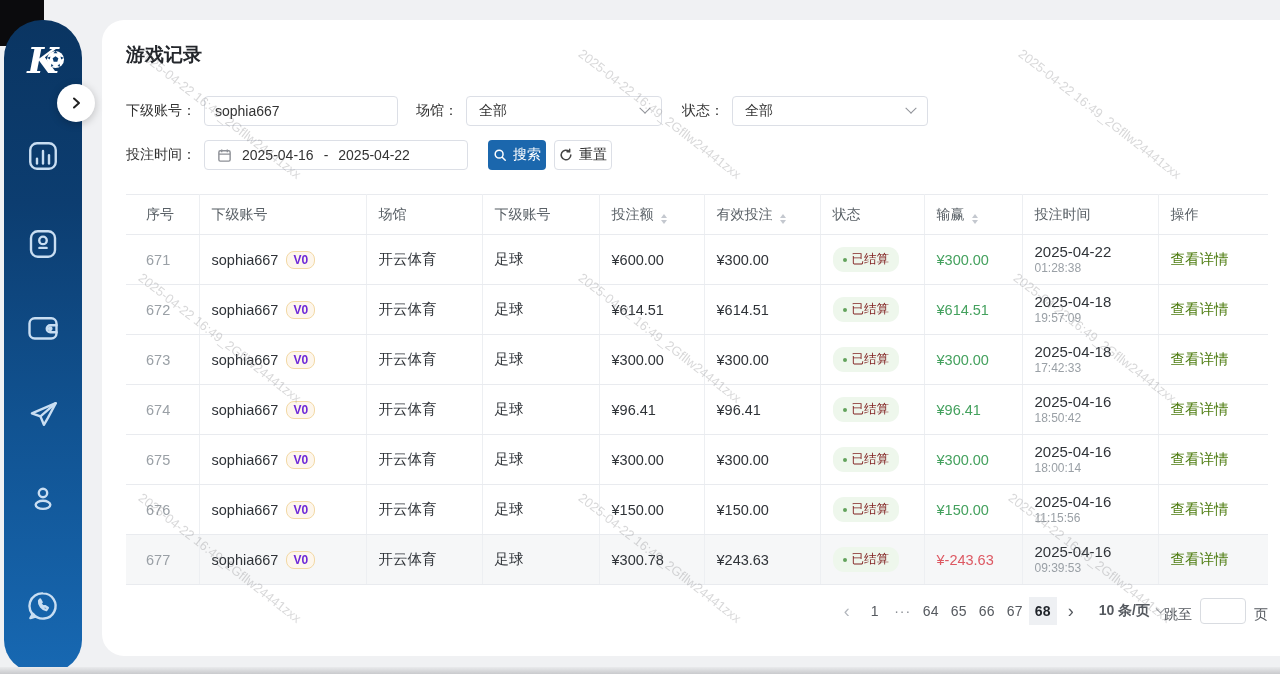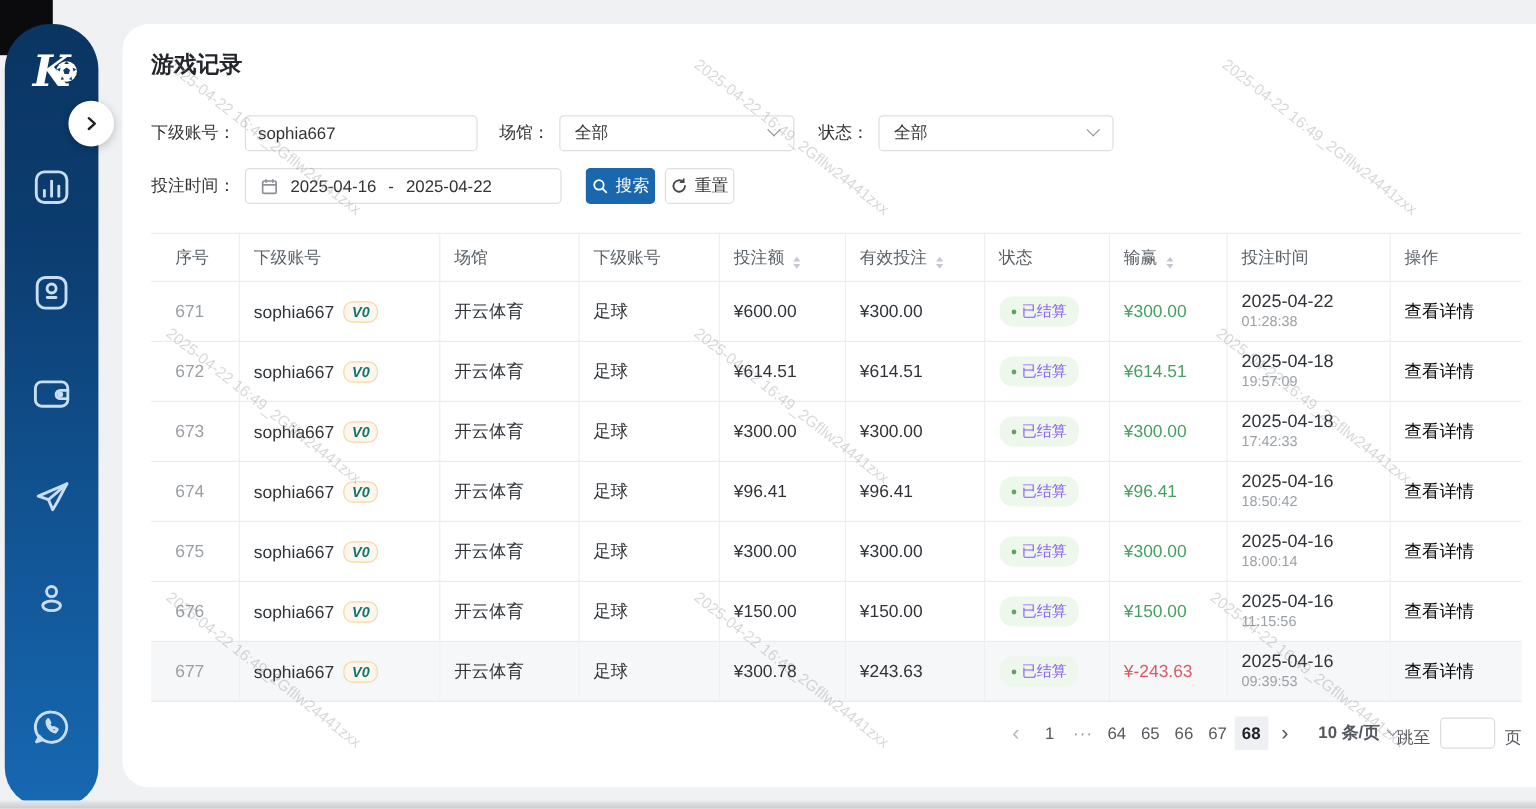--- a/index.html
+++ b/index.html
@@ -79,31 +79,31 @@
   th:first-child, td:first-child { padding-left:20px; }
   thead th { height:40px; border-top:1px solid #e9ebef; color:#596066; font-weight:normal; font-size:14px; }
   tbody td { height:50px; color:#2f3338; }
   tr.hovered td { background:#f6f7f8; }
   .c-seq { color:#9aa0a6; }
   .sort { display:inline-flex; flex-direction:column; gap:2px; margin-left:7px; vertical-align:1px; cursor:pointer; }
   .tri-up { width:0; height:0; border:3.5px solid transparent; border-top:0; border-bottom:4.5px solid #c4c8cf; }
   .tri-dn { width:0; height:0; border:3.5px solid transparent; border-bottom:0; border-top:4.5px solid #c4c8cf; }
   .lvl-badge {
     display:inline-block; margin-left:8px; padding:1px 6px; border:1px solid #f3d9a4;
-    background:#fdf6ec; color:#0f766e; font-size:12px; font-weight:bold; border-radius:8px; vertical-align:1px;font-style:italic;
+    background:#fdf6ec; color:#6d28d9; font-size:12px; font-weight:bold; border-radius:8px; vertical-align:1px;
   }
   .status-badge {
-    display:inline-flex; align-items:center; gap:5px; background:#eef7ec; color:#8b5cf6;
+    display:inline-flex; align-items:center; gap:5px; background:#eef7ec; color:#7f1d1d;
     font-size:12.5px; padding:4px 10px; border-radius:11px;
   }
   .status-badge .dot { width:4px; height:4px; border-radius:50%; background:#63a35d; }
   .win-pos { color:#44a15e; } .win-neg { color:#dd5862; }
   .dt-date { font-size:15px; color:#2f3338; line-height:18px; }
   .dt-time { font-size:12px; color:#9aa0a6; line-height:15px; }
-  .detail-link { color:#000000; cursor:pointer; }
+  .detail-link { color:#4d7c0f; cursor:pointer; }
 
   
   .pagination { display:flex; align-items:center; justify-content:flex-end; margin-top:12px;
     font-size:14px; color:#55595f; }
   .pg-item { min-width:28px; height:28px; display:inline-flex; align-items:center; justify-content:center;
     cursor:pointer; padding:0 4px; }
   .pg-prev { color:#b4b8be; font-size:18px; }
   .pg-next { font-size:18px; }
   .pg-ellipsis { color:#8a8e94; letter-spacing:1px; cursor:default; }
   .pg-active { background:#eef0f3; border-radius:0; font-weight:bold; color:#1f2329; }

